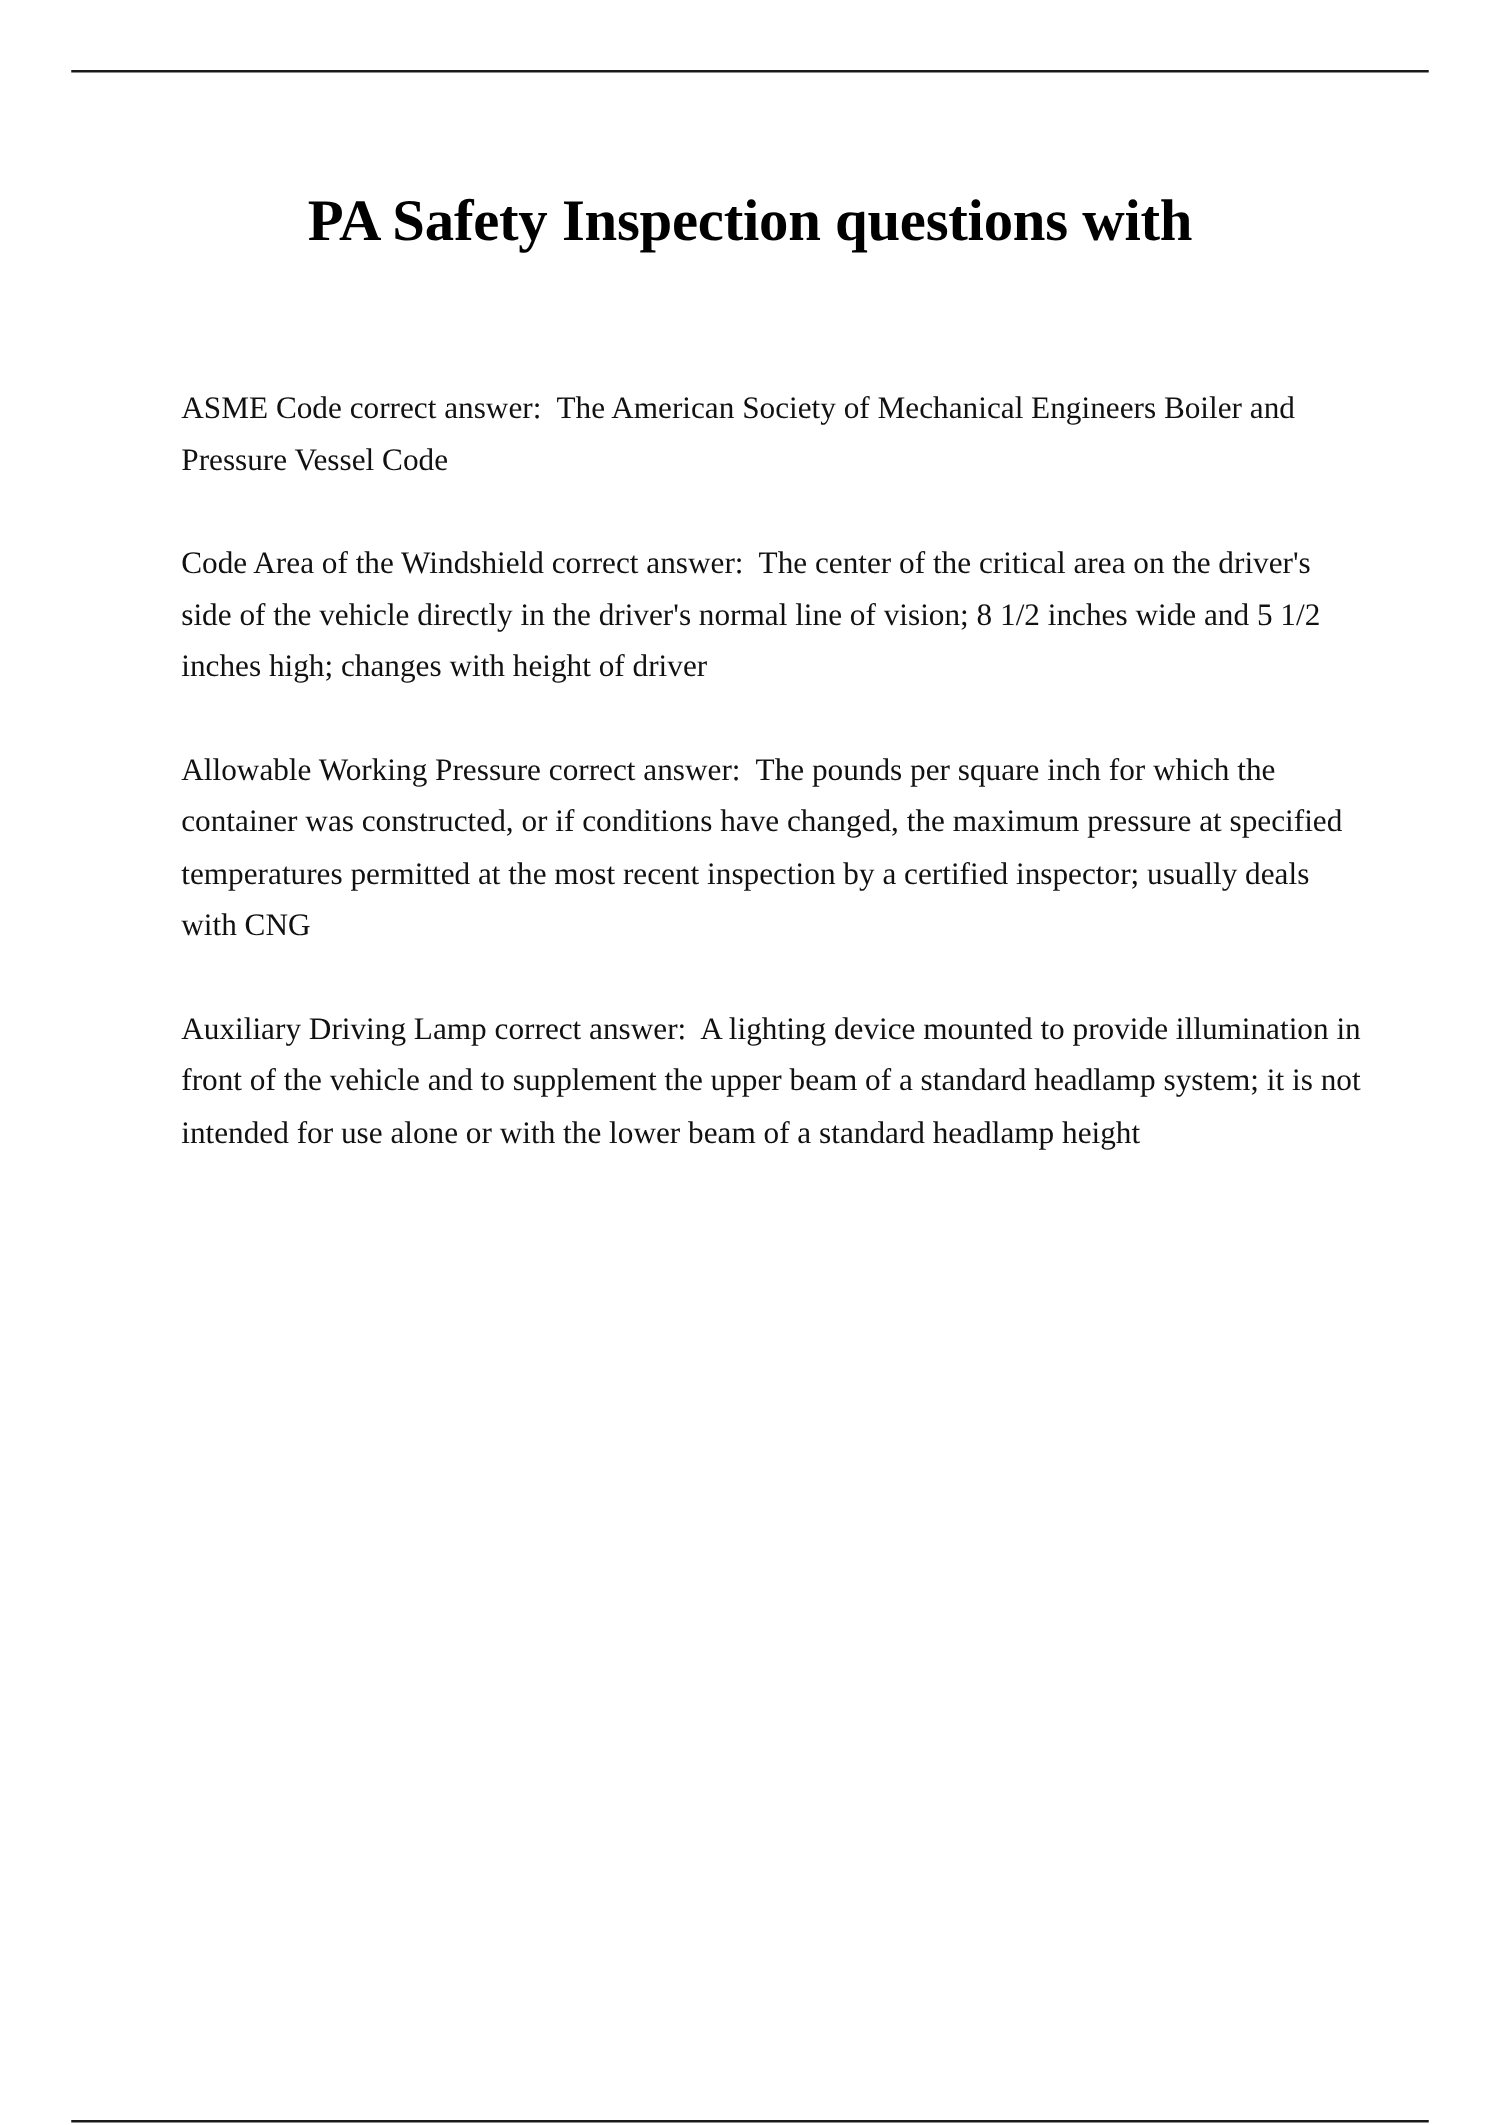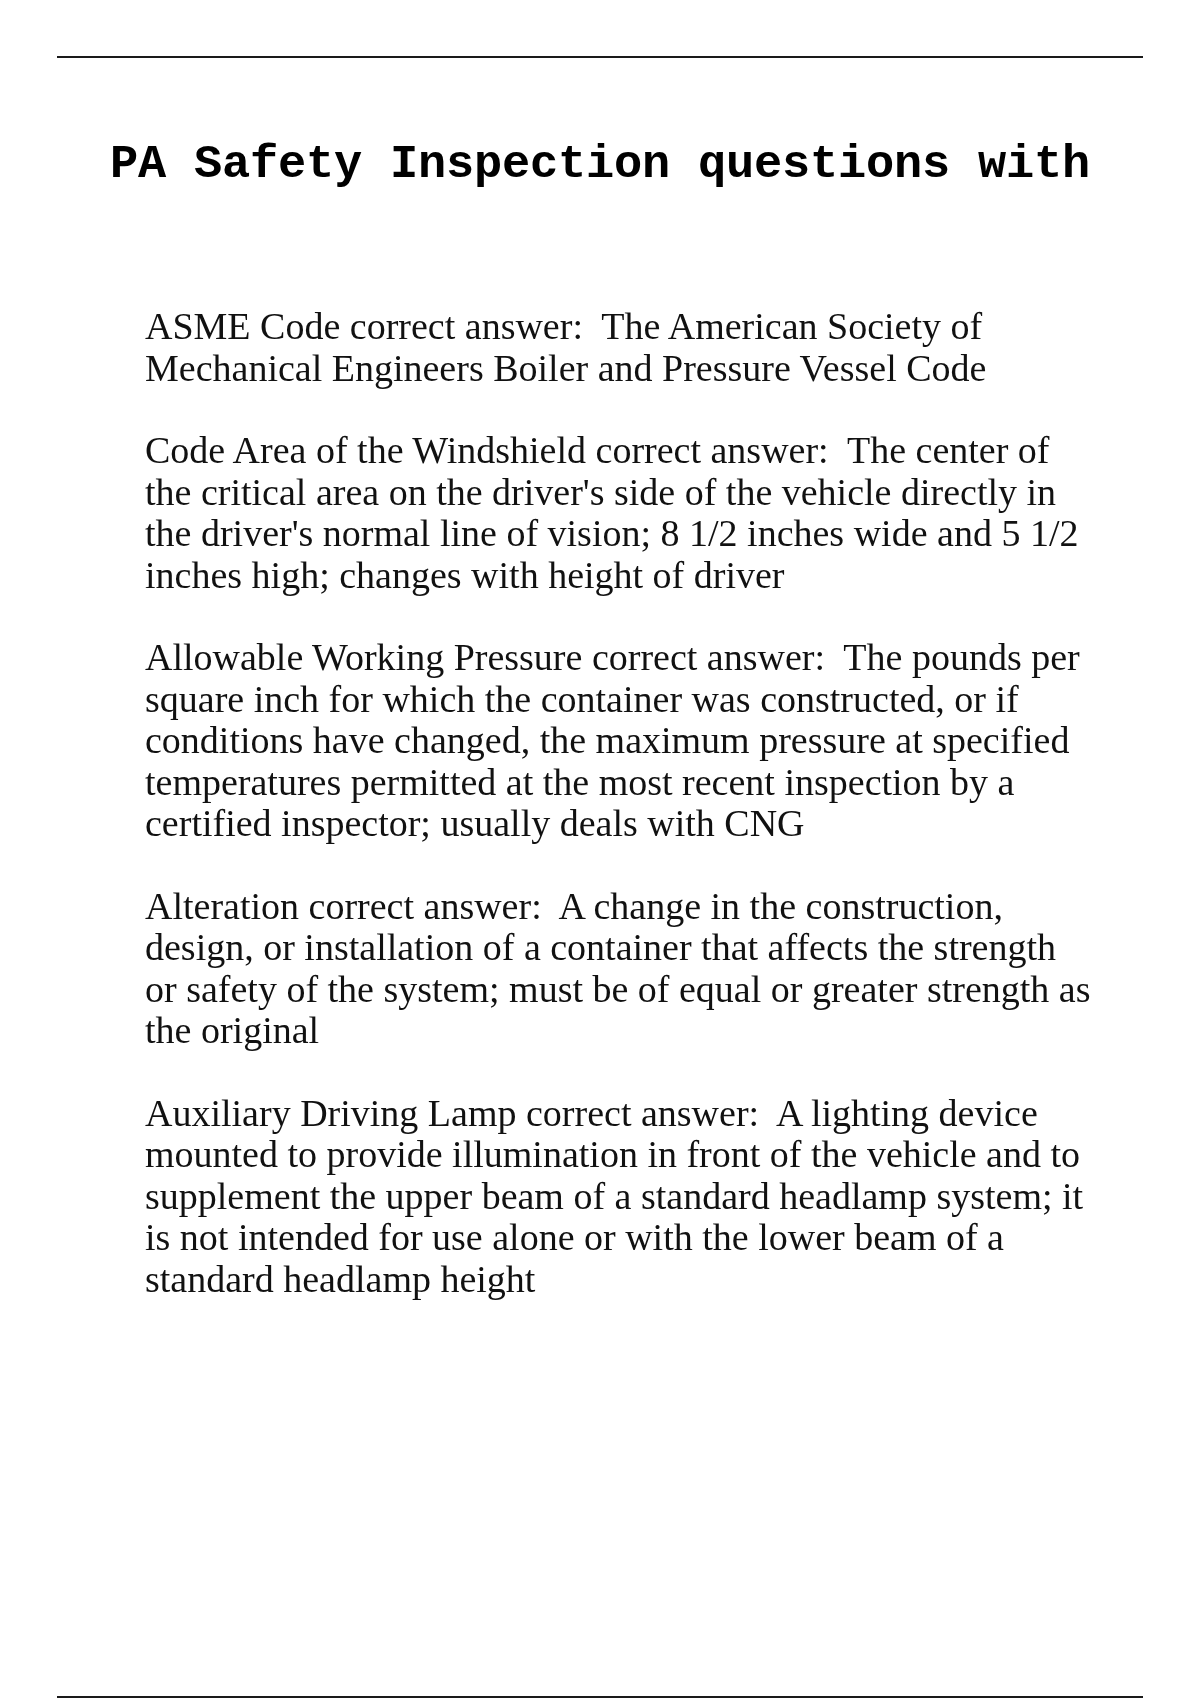--- a/index.html
+++ b/index.html
@@ -20,42 +20,41 @@
       left: 57px;
       width: 1086px;
       height: 2px;
       background: #1a1a1a;
     }
     .rule-top { top: 56px; }
     .rule-bottom { top: 1696px; }
 
     .title {
       position: absolute;
-      top: 136px;
+      top: 148px;
       left: 0;
       width: 1200px;
       margin: 0;
       text-align: center;
       font-weight: bold;
       font-size: 47px;
       line-height: 58px;
       color: #000;
       letter-spacing: -0.2px;
-      font-family: Liberation Mono, monospace;
     }
 
     .entries {
       position: absolute;
       top: 306px;
       left: 145px;
       width: 950px;
     }
     .entry {
       margin: 0 0 41px 0;
-      font-size: 38px;
+      font-size: 25px;
       line-height: 41.5px;
       color: #111;
     }
     .term, .label, .answer { display: inline; }
   </style>
 </head>
 <body>
 
 <div class="rule rule-top"></div>
 
@@ -73,24 +72,19 @@
     <span class="term">Code Area of the Windshield</span>
     <span class="label">correct answer:</span>&nbsp;
     <span class="answer">The center of the critical area on the driver's side of the vehicle directly in the driver's normal line of vision; 8 1/2 inches wide and 5 1/2 inches high; changes with height of driver</span>
   </p>
   <p class="entry">
     <span class="term">Allowable Working Pressure</span>
     <span class="label">correct answer:</span>&nbsp;
     <span class="answer">The pounds per square inch for which the container was constructed, or if conditions have changed, the maximum pressure at specified temperatures permitted at the most recent inspection by a certified inspector; usually deals with CNG</span>
   </p>
   <p class="entry">
-    <span class="term">Alteration</span>
-    <span class="label">correct answer:</span>&nbsp;
-    <span class="answer">A change in the construction, design, or installation of a container that affects the strength or safety of the system; must be of equal or greater strength as the original</span>
-  </p>
-  <p class="entry">
     <span class="term">Auxiliary Driving Lamp</span>
     <span class="label">correct answer:</span>&nbsp;
     <span class="answer">A lighting device mounted to provide illumination in front of the vehicle and to supplement the upper beam of a standard headlamp system; it is not intended for use alone or with the lower beam of a standard headlamp height</span>
   </p>
 </div>
 
 <div class="rule rule-bottom"></div>
 
 </body></html>

